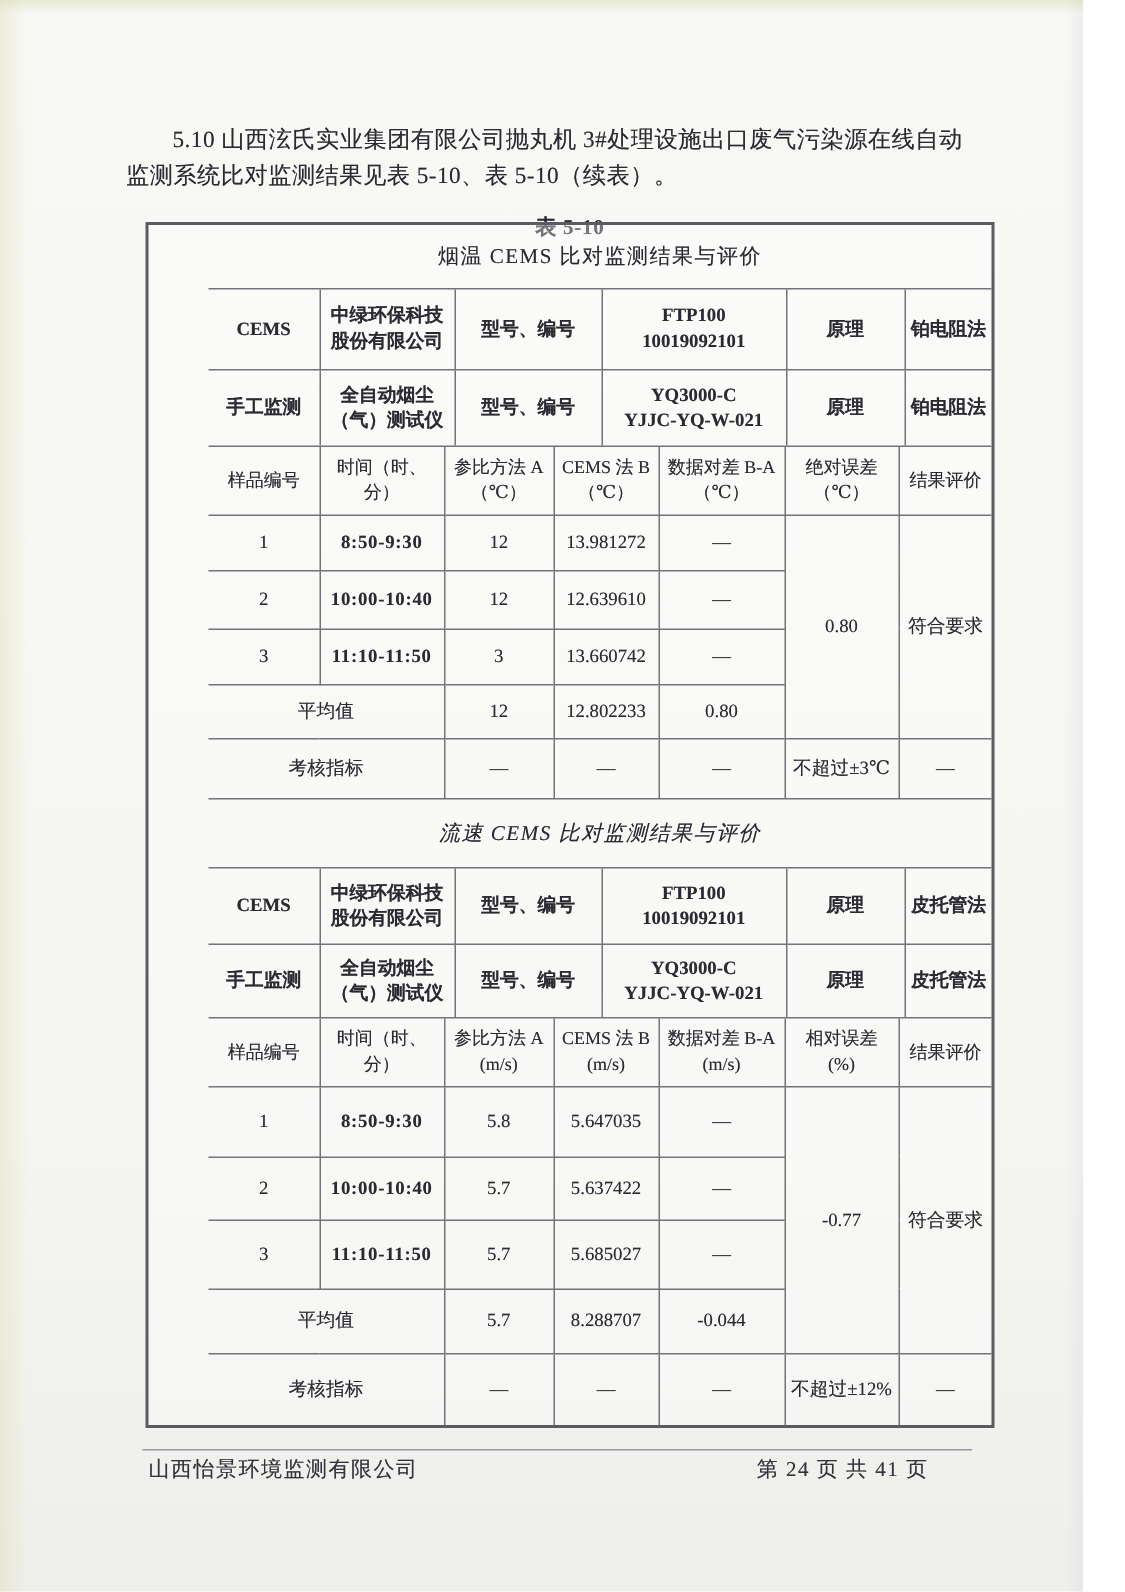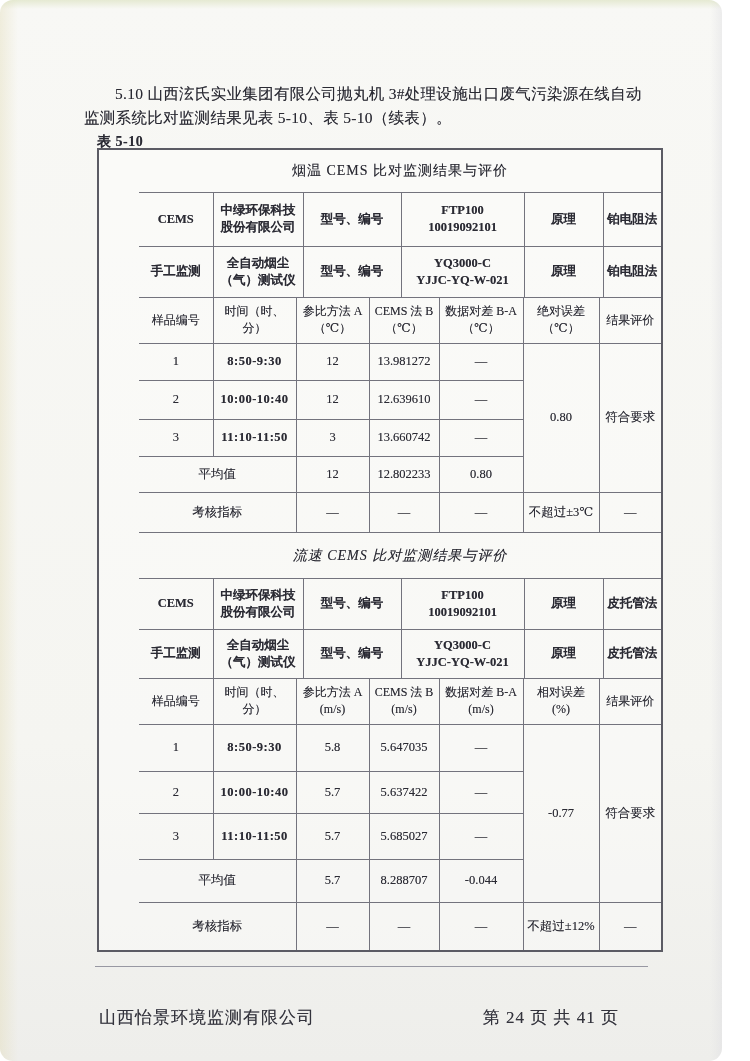--- a/index.html
+++ b/index.html
@@ -13,33 +13,32 @@
     font-family:"Liberation Serif","DejaVu Serif",serif;
     color:var(--ink);
   }
   .page{
     position:relative;width:722px;height:1061px;overflow:hidden;
     background:
       linear-gradient(180deg, rgba(214,222,182,0.55) 0px, rgba(214,222,182,0) 9px),
       linear-gradient(90deg, rgba(226,219,182,0.40) 0px, rgba(226,219,182,0) 18px),
       linear-gradient(270deg, rgba(222,222,226,0.45) 0px, rgba(222,222,226,0) 12px),
       linear-gradient(180deg, #f8f8f5 0%, #f5f5f1 70%, #eeeeeb 100%);
-    border-radius: 13px;
   }
   .page *{ text-shadow:0 0 0.35px rgba(35,35,48,0.45); }
 
   .intro{
     position:absolute;left:84px;top:82px;width:588px;
     font-size:15.5px;line-height:24px;letter-spacing:0.3px;
     text-indent:2em;white-space:pre-line;text-align:justify;
   }
   .caption{
-    position:absolute;left:97px;top:133px;width:566px;
+    position:absolute;left:97px;top:143px;width:566px;
     display:flex;justify-content:center;gap:56px;
-    font-size:14px;font-weight:bold;letter-spacing:0.5px;flex-direction:column;
+    font-size:14px;font-weight:bold;letter-spacing:0.5px;
   }
 
   .maintable{
     position:absolute;left:97px;top:148px;width:566px;
     border:2px solid var(--line-dark);
     box-sizing:border-box;
     background:rgba(255,255,255,0.35);
     padding-left:40px;
   }
   .sec-title{
@@ -63,23 +62,23 @@
   }
   .pre{ white-space:pre-line; }
   .b{ font-weight:bold; letter-spacing:0.5px;text-align:center; }
   .hdr td{ font-size:12px; }
 
   .footer-rule{
     position:absolute;left:95px;top:966px;width:553px;
     border-top:1px solid #9898a2;
   }
   .footer{
-    position:absolute;left:99px;right:103px;top:1006px;
+    position:absolute;left:99px;right:103px;top:971px;
     display:flex;justify-content:space-between;
-    font-size:17px;letter-spacing:1px;color:#33333c;
+    font-size:14px;letter-spacing:1px;color:#33333c;
   }
 </style>
 </head>
 <body>
 
 <div class="page">
 
   <div class="intro">5.10 山西泫氏实业集团有限公司抛丸机 3#处理设施出口废气污染源在线自动
 监测系统比对监测结果见表 5-10、表 5-10（续表）。</div>
 

